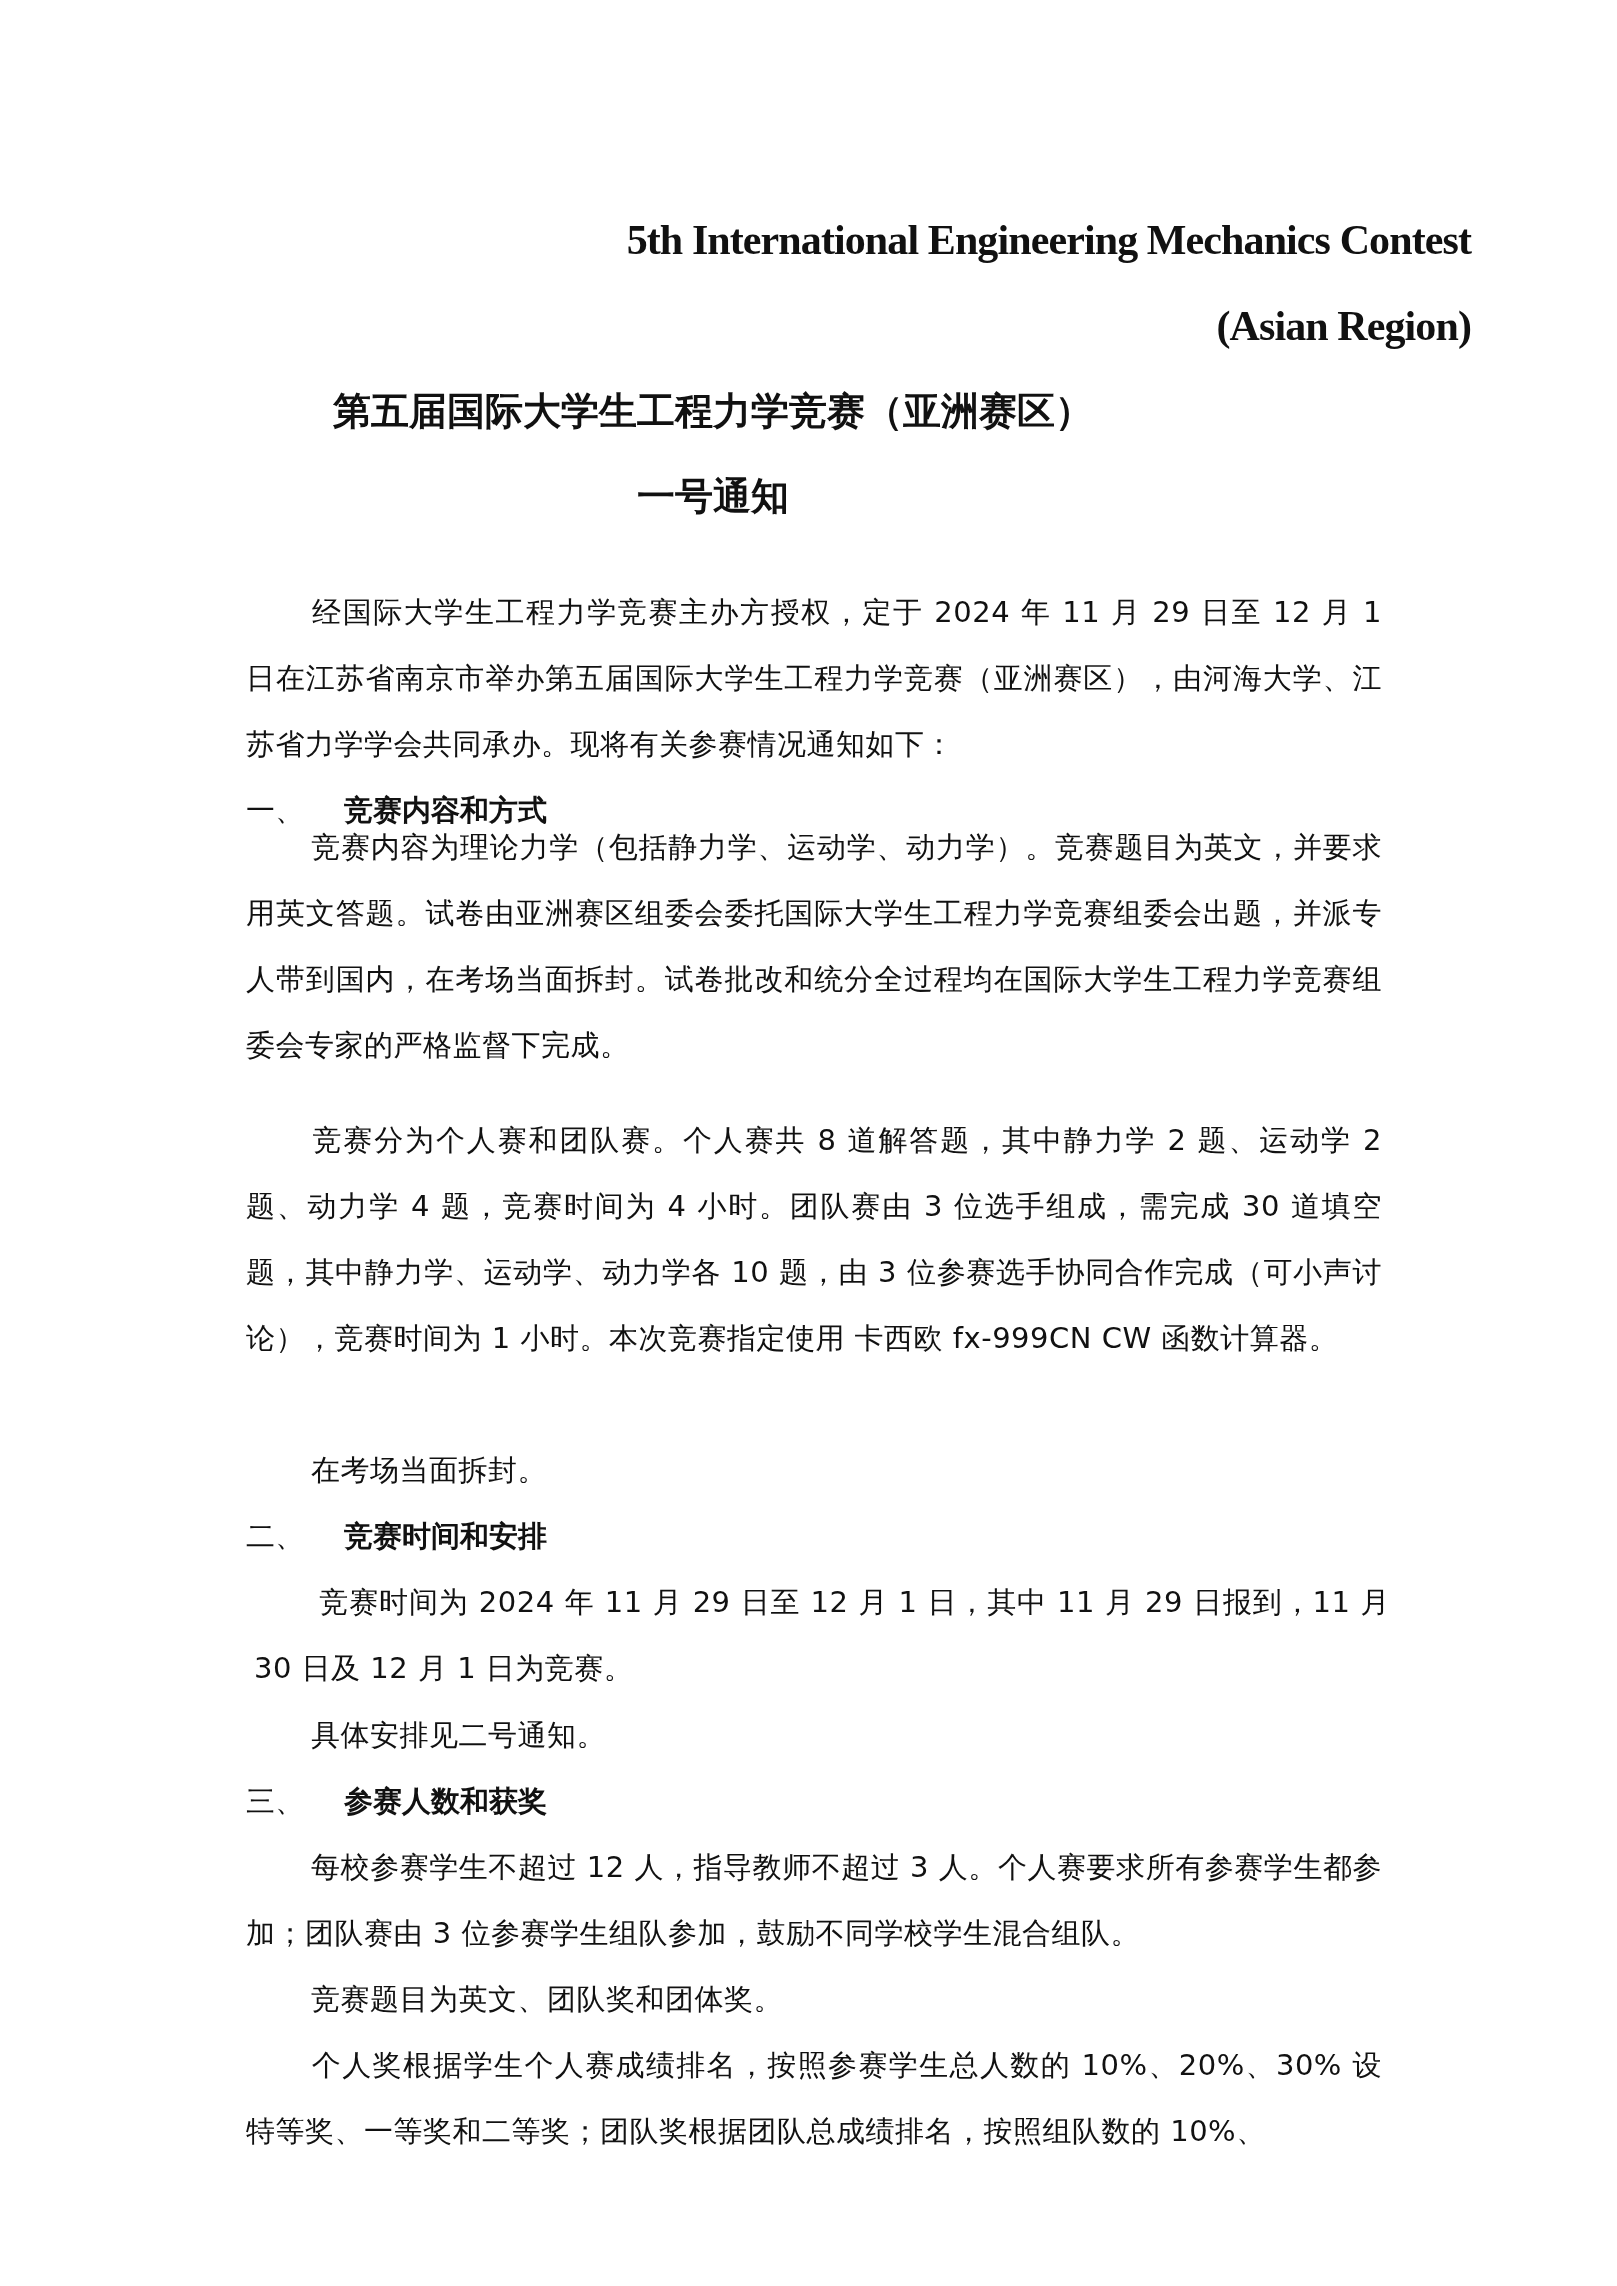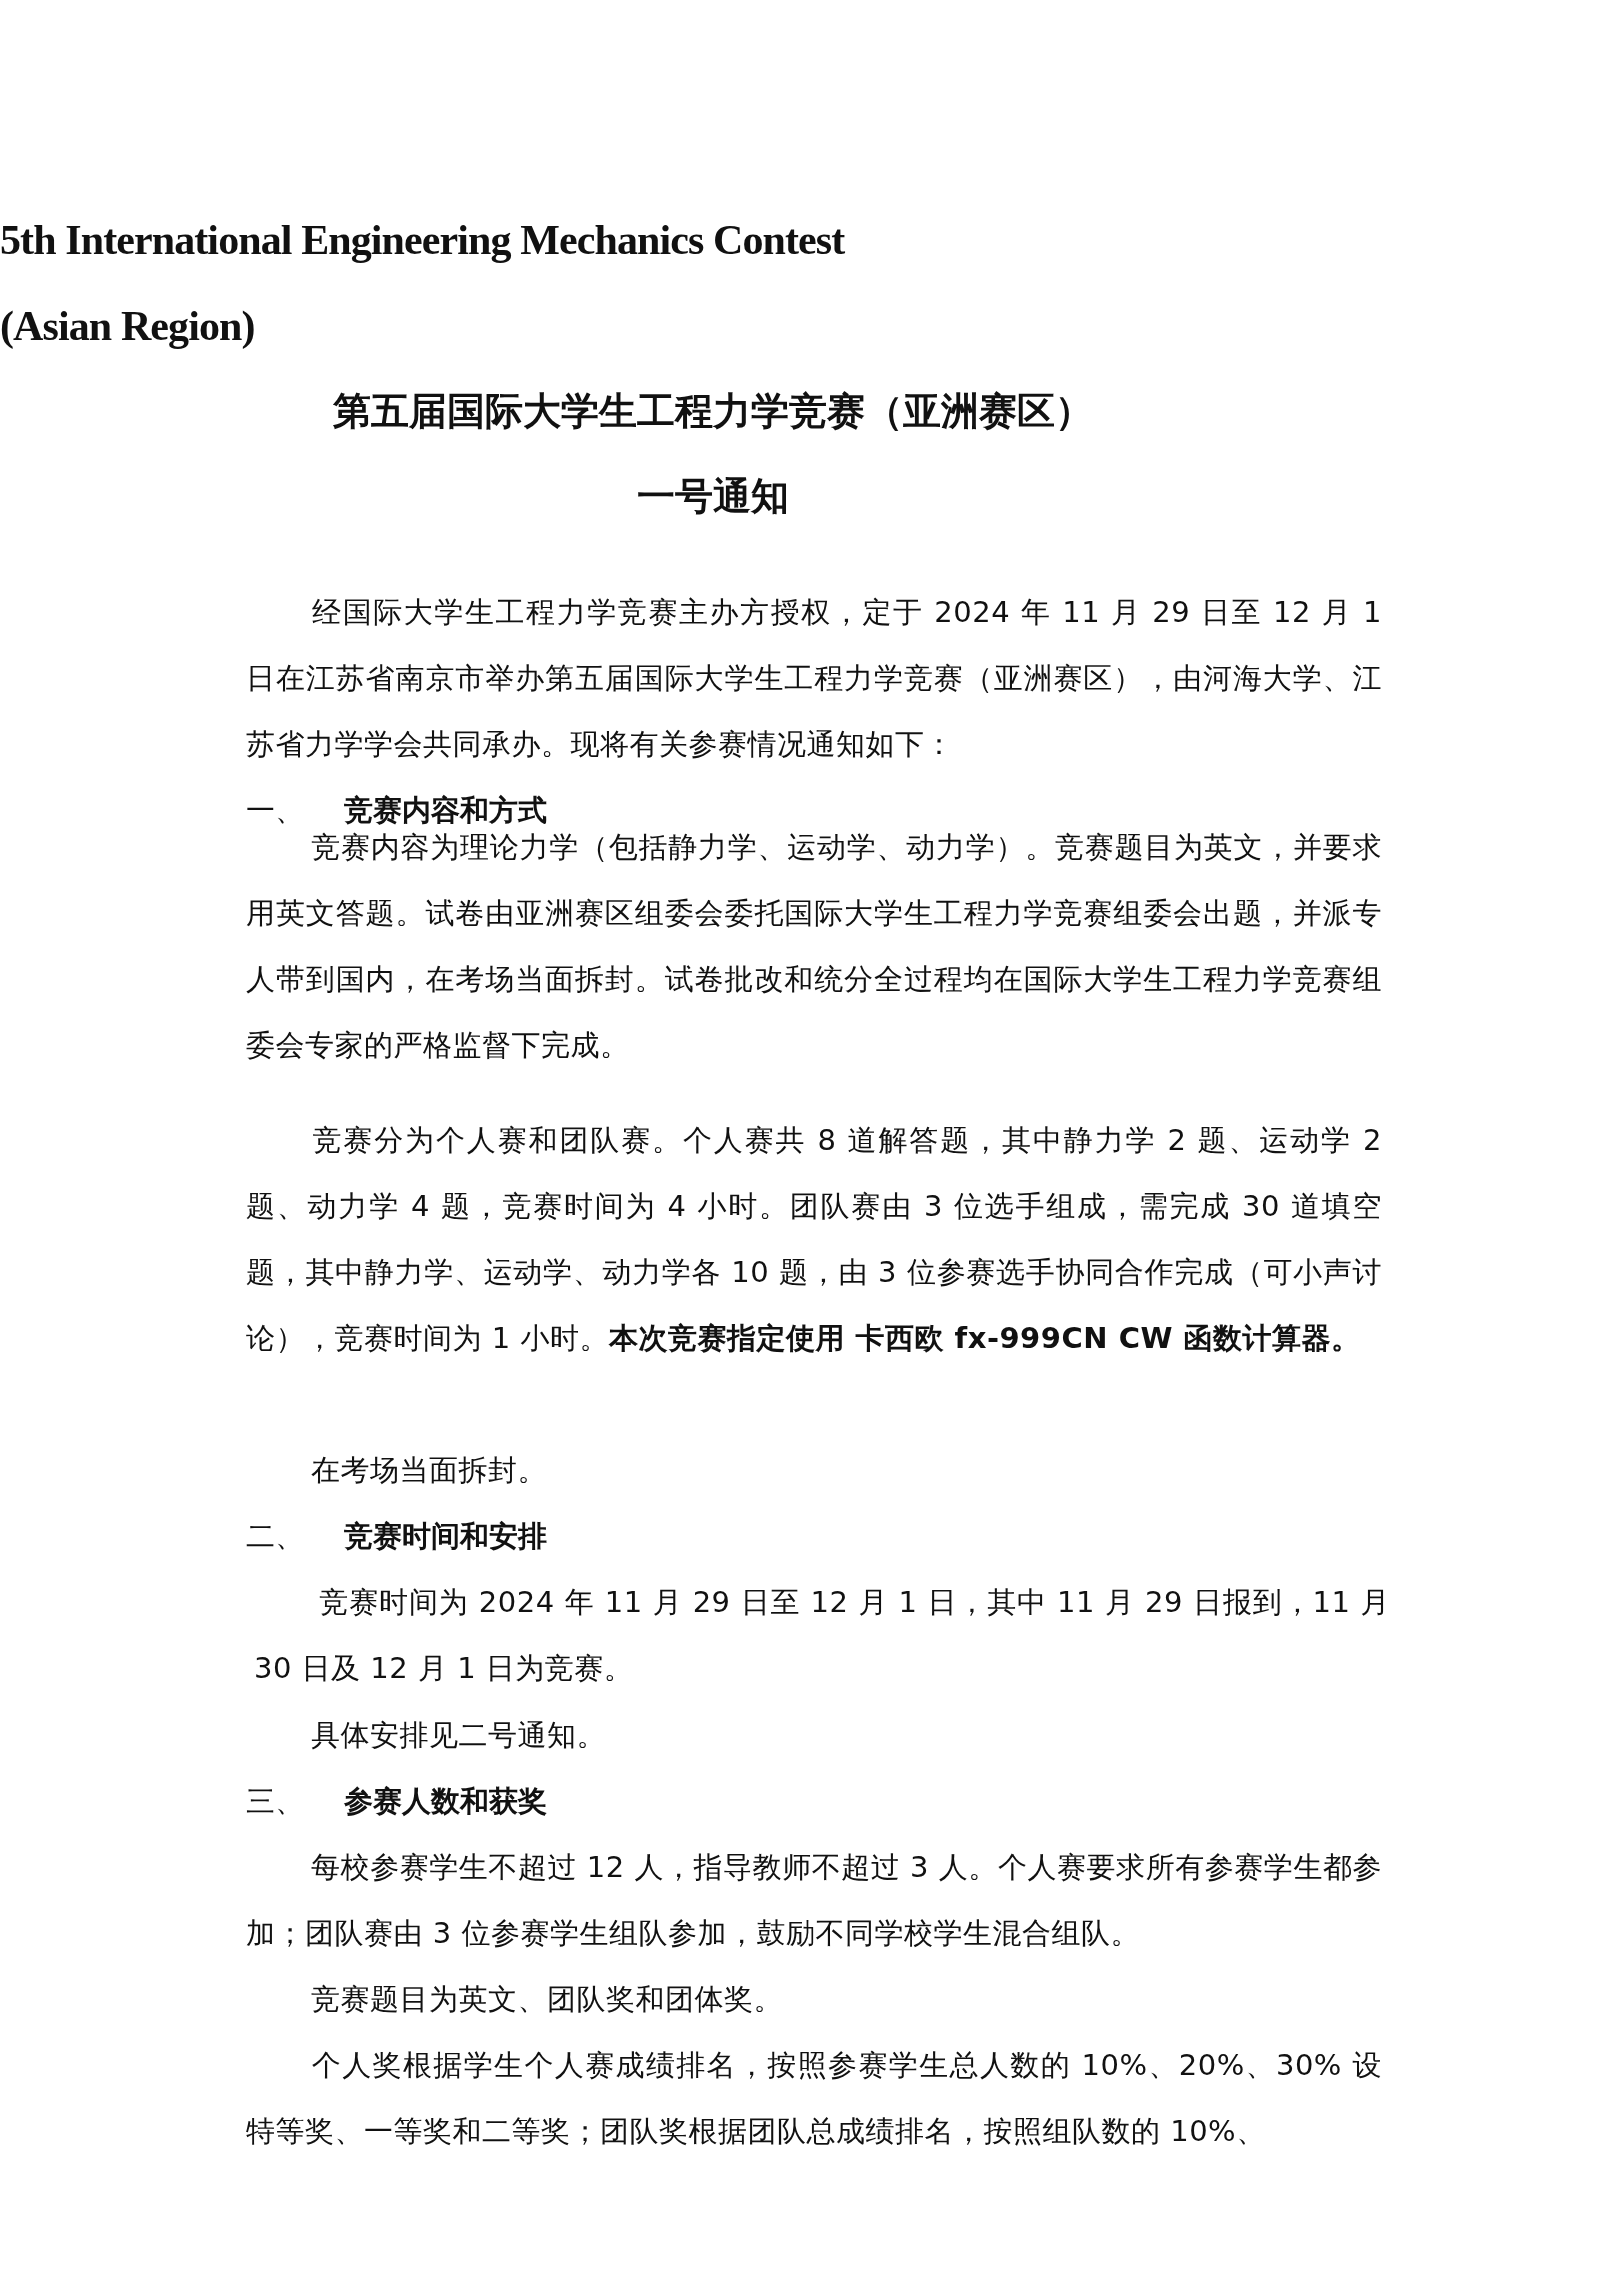--- a/index.html
+++ b/index.html
@@ -19,21 +19,21 @@
       position: absolute;
       left: 0;
       top: 0;
       width: 1617px;
       height: 2287px;
     }
     .title-en {
       position: absolute;
       left: 0;
       width: 1471px;
-      text-align: left;
+      text-align: right;
       font-family: "Liberation Serif", "DejaVu Serif", serif;
       font-weight: bold;
       font-size: 42px;
       line-height: 54px;
       letter-spacing: -0.9px;
     }
     .title-cn {
       position: absolute;
       left: 0;
       width: 1426px;
@@ -64,21 +64,21 @@
       font-size: 29px;
       line-height: 66px;
       font-weight: bold;
     }
     .heading .num {
       display: inline-block;
       width: 98px;
       font-weight: normal;
     }
     .bold {
-      font-weight: bold;
+      font-weight: normal;
     }
   </style>
 </head>
 <body>
 
 <div class="page">
 
   <div class="title-en" style="top:213px;">5th International Engineering Mechanics Contest</div>
   <div class="title-en" style="top:299px;">(Asian Region)</div>
   <div class="title-cn" style="top:384px;">第五届国际大学生工程力学竞赛（亚洲赛区）</div>

